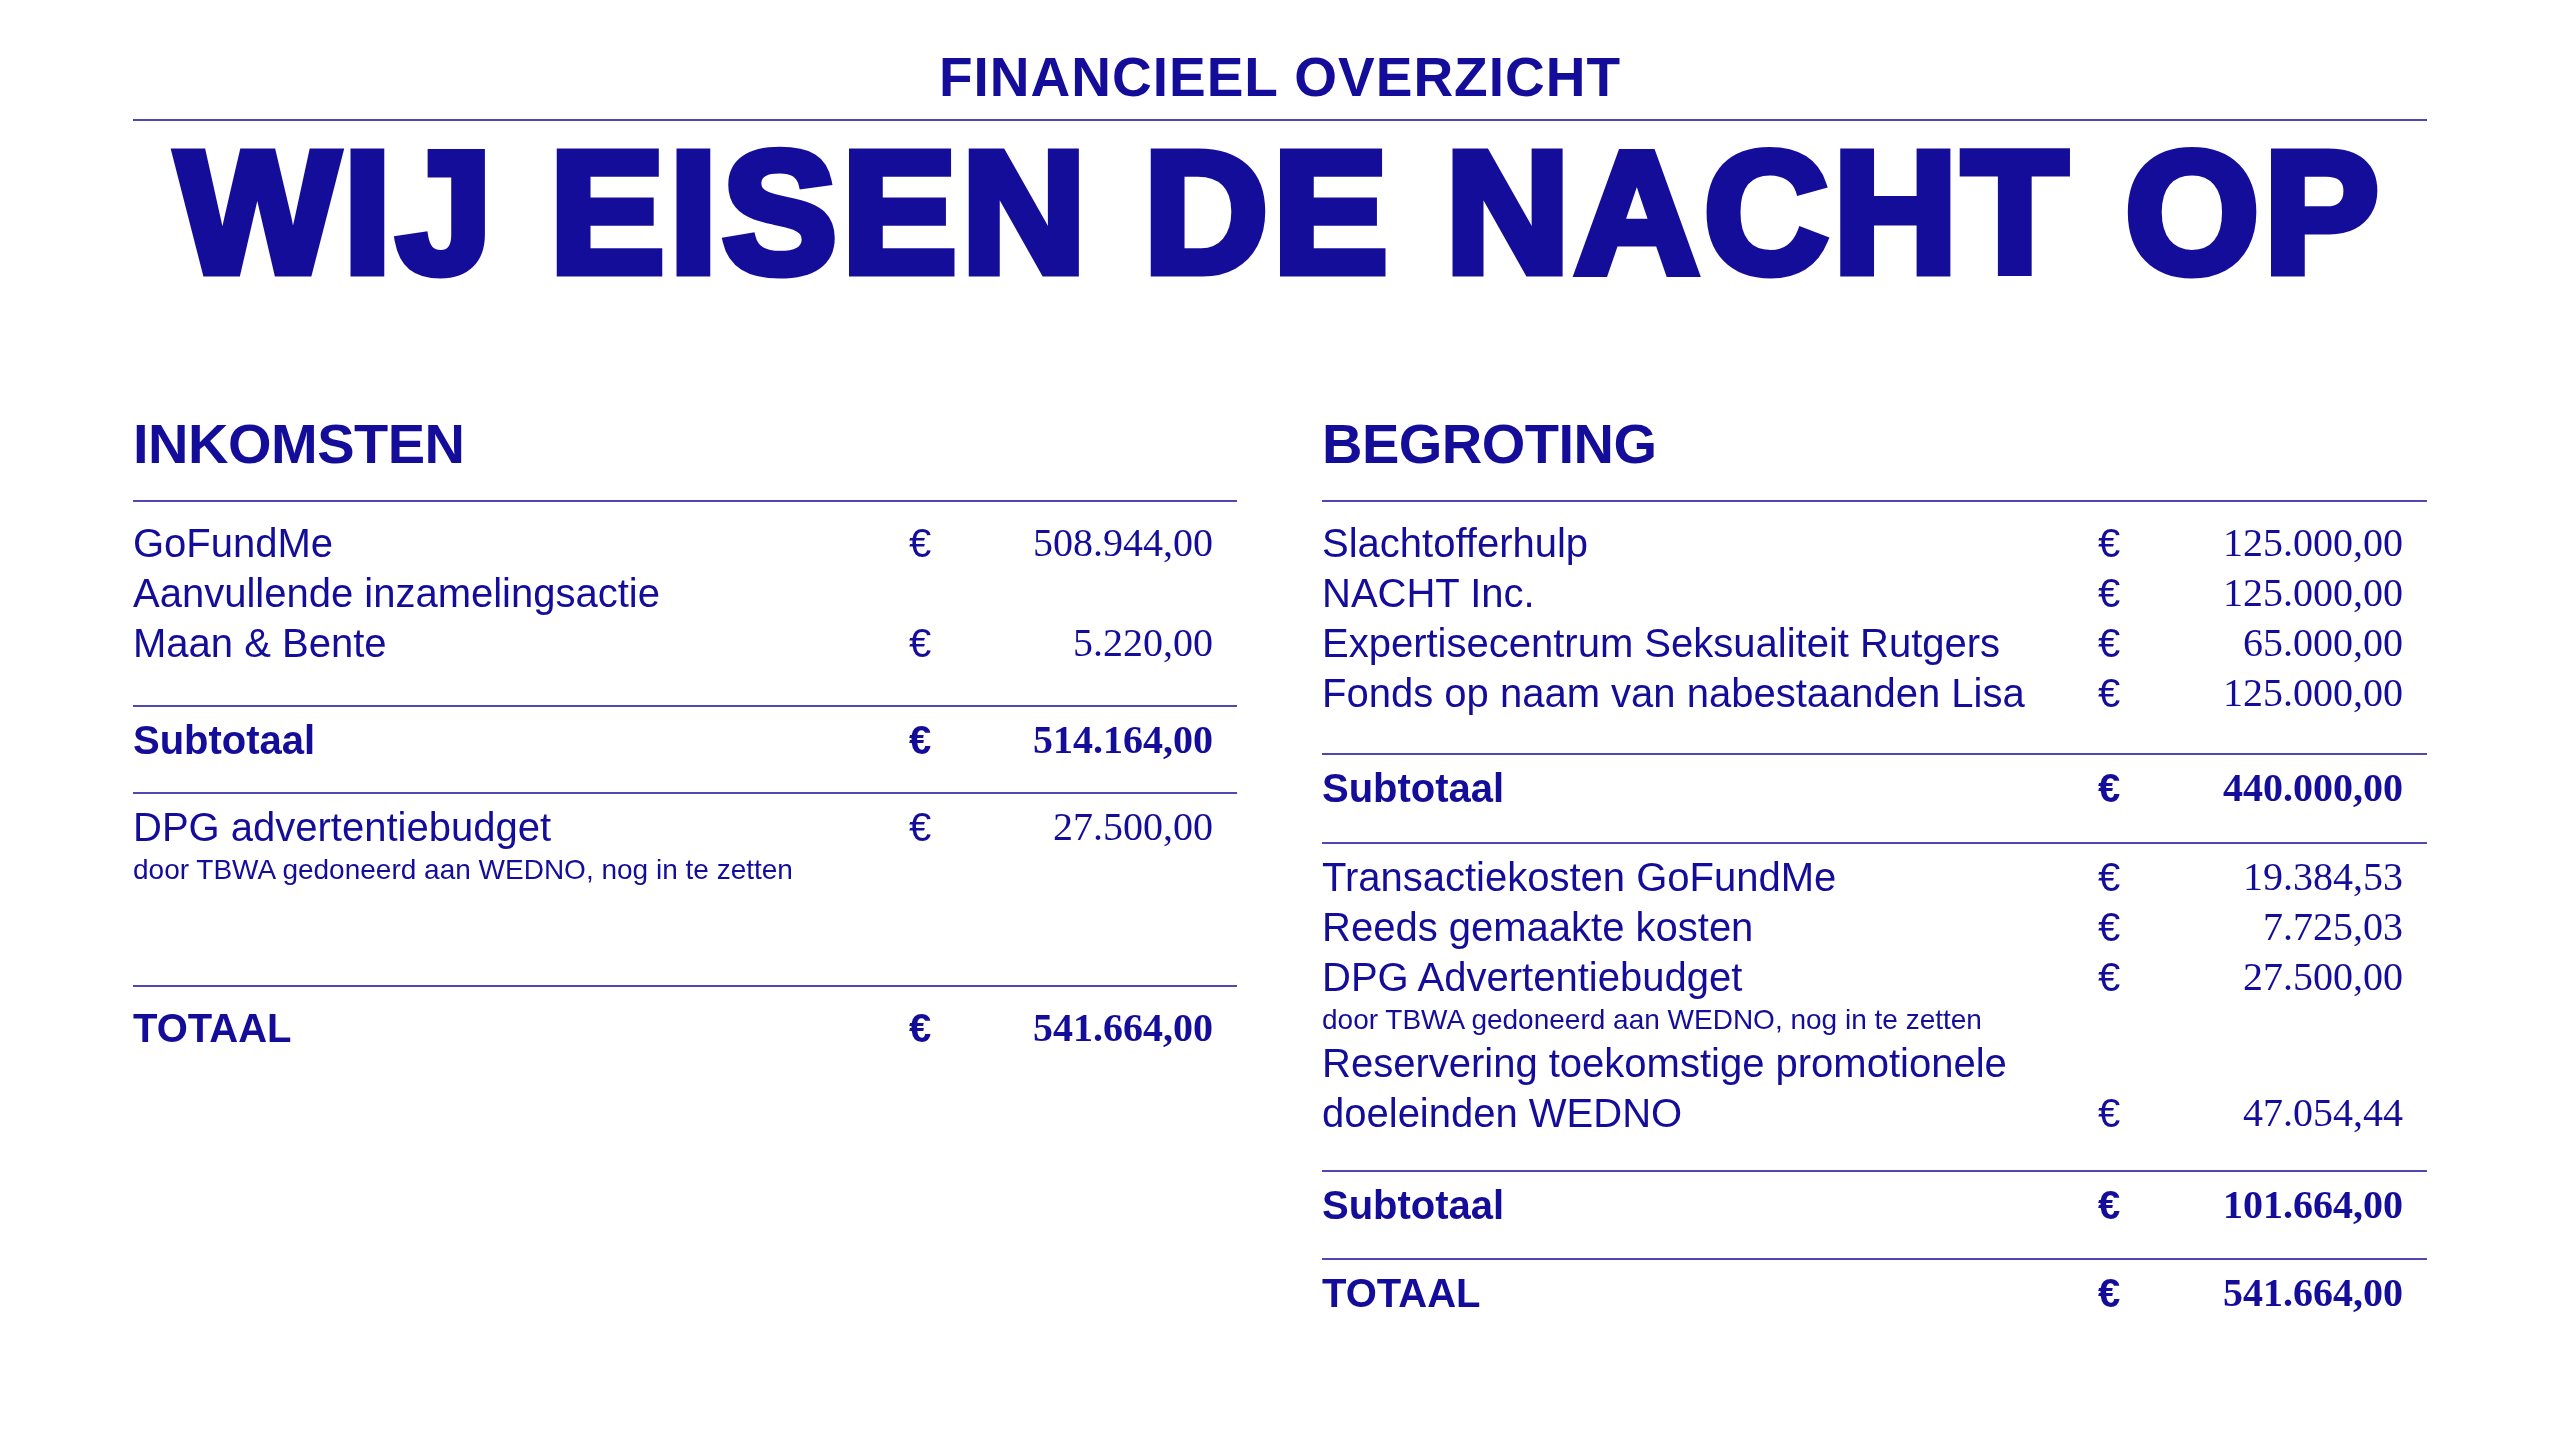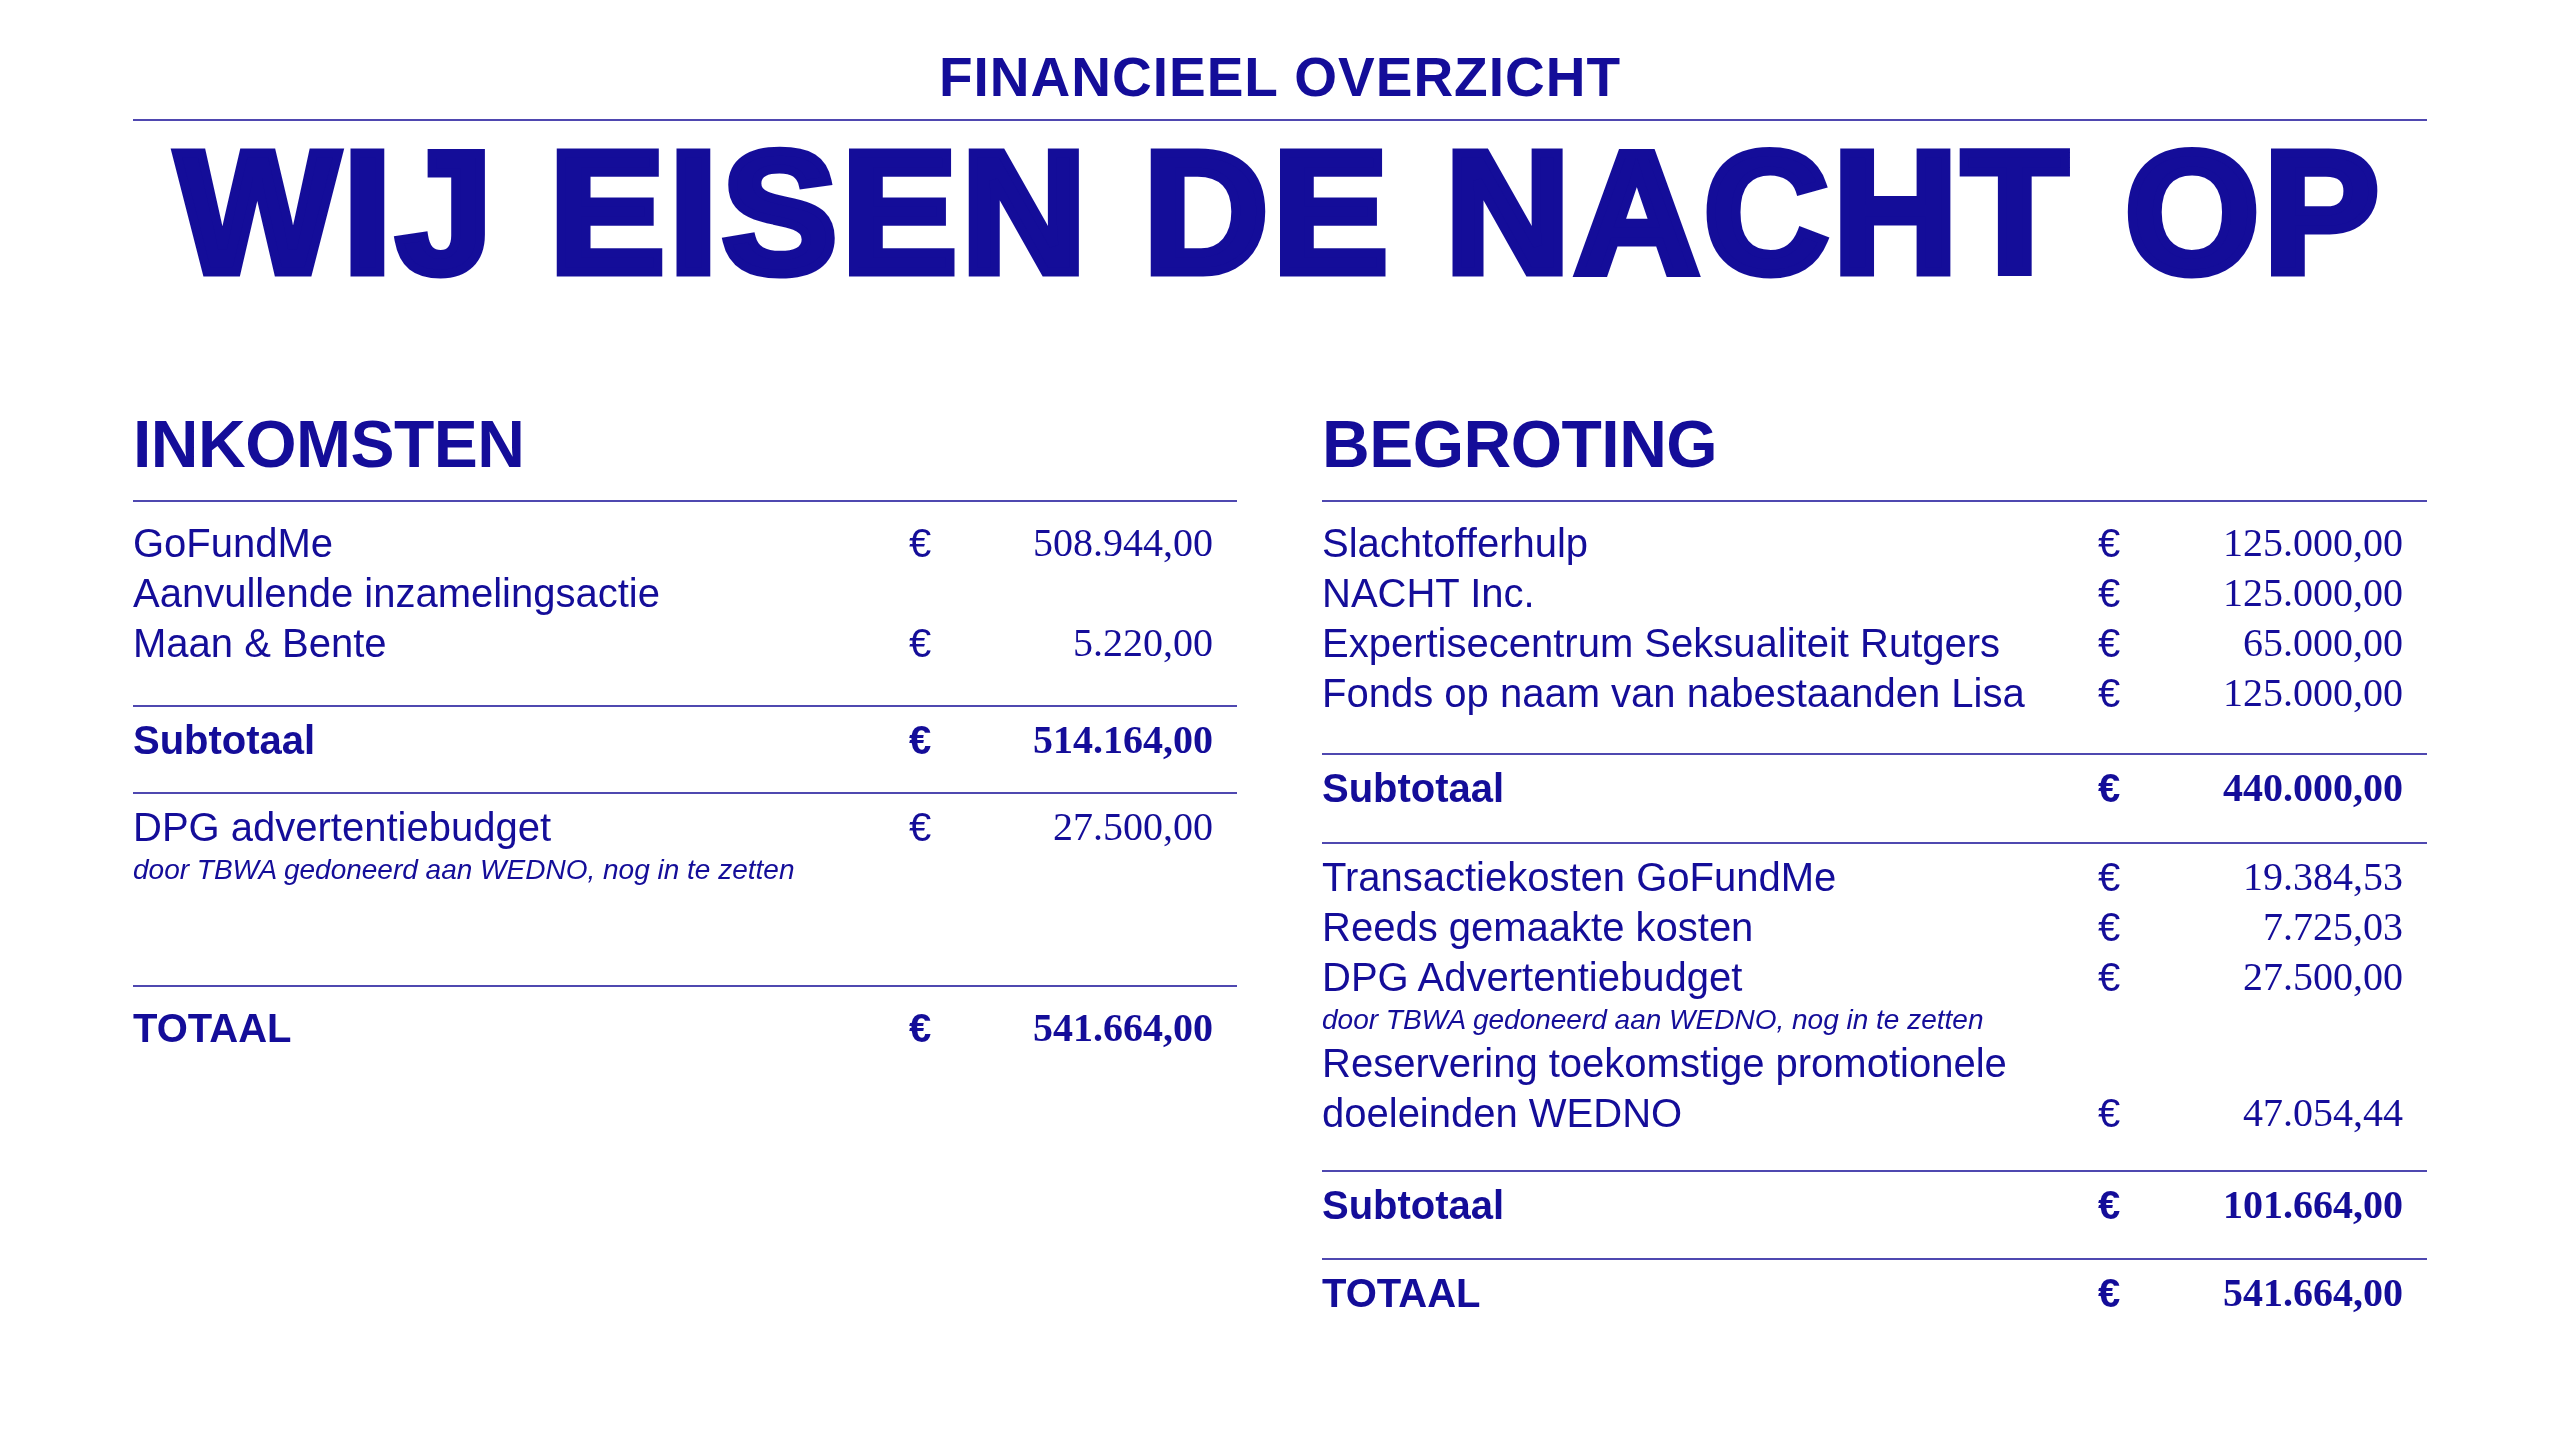--- a/index.html
+++ b/index.html
@@ -53,40 +53,39 @@
     position: absolute;
     top: 414px;
     font-size: 40px;
     line-height: 50px;
   }
   .col-left  { left: 133px;  width: 1104px; }
   .col-right { left: 1322px; width: 1105px; }
 
   .col h2 {
     margin: 0 0 26px 0;
-    font-size: 66px;
+    font-size: 56px;
     line-height: 60px;
     font-weight: 700;
     letter-spacing: -0.5px;
   }
   .divider {
     height: 2px;
     background: var(--rule);
   }
 
   .row { display: flex; }
   .row .label  { width: 776px; flex: 0 0 auto; }
   .row .label.wide { width: auto; flex: 1; }
   .row .euro   { flex: 0 0 auto; }
   .row .amount { flex: 1; text-align: right; padding-right: 24px; font-family: Liberation Serif, serif; }
   .row.bold { font-weight: 700; }
   .note {
     font-size: 28px;
     line-height: 36px;
-    font-style: italic;
   }
 
   
   .mt16 { margin-top: 16px; }
   .mt18 { margin-top: 8px; }
   .mt27 { margin-top: 27px; }
   .mt28 { margin-top: 28px; }
   .mt29 { margin-top: 29px; }
   .mt32 { margin-top: 32px; }
   .mt35 { margin-top: 35px; }

